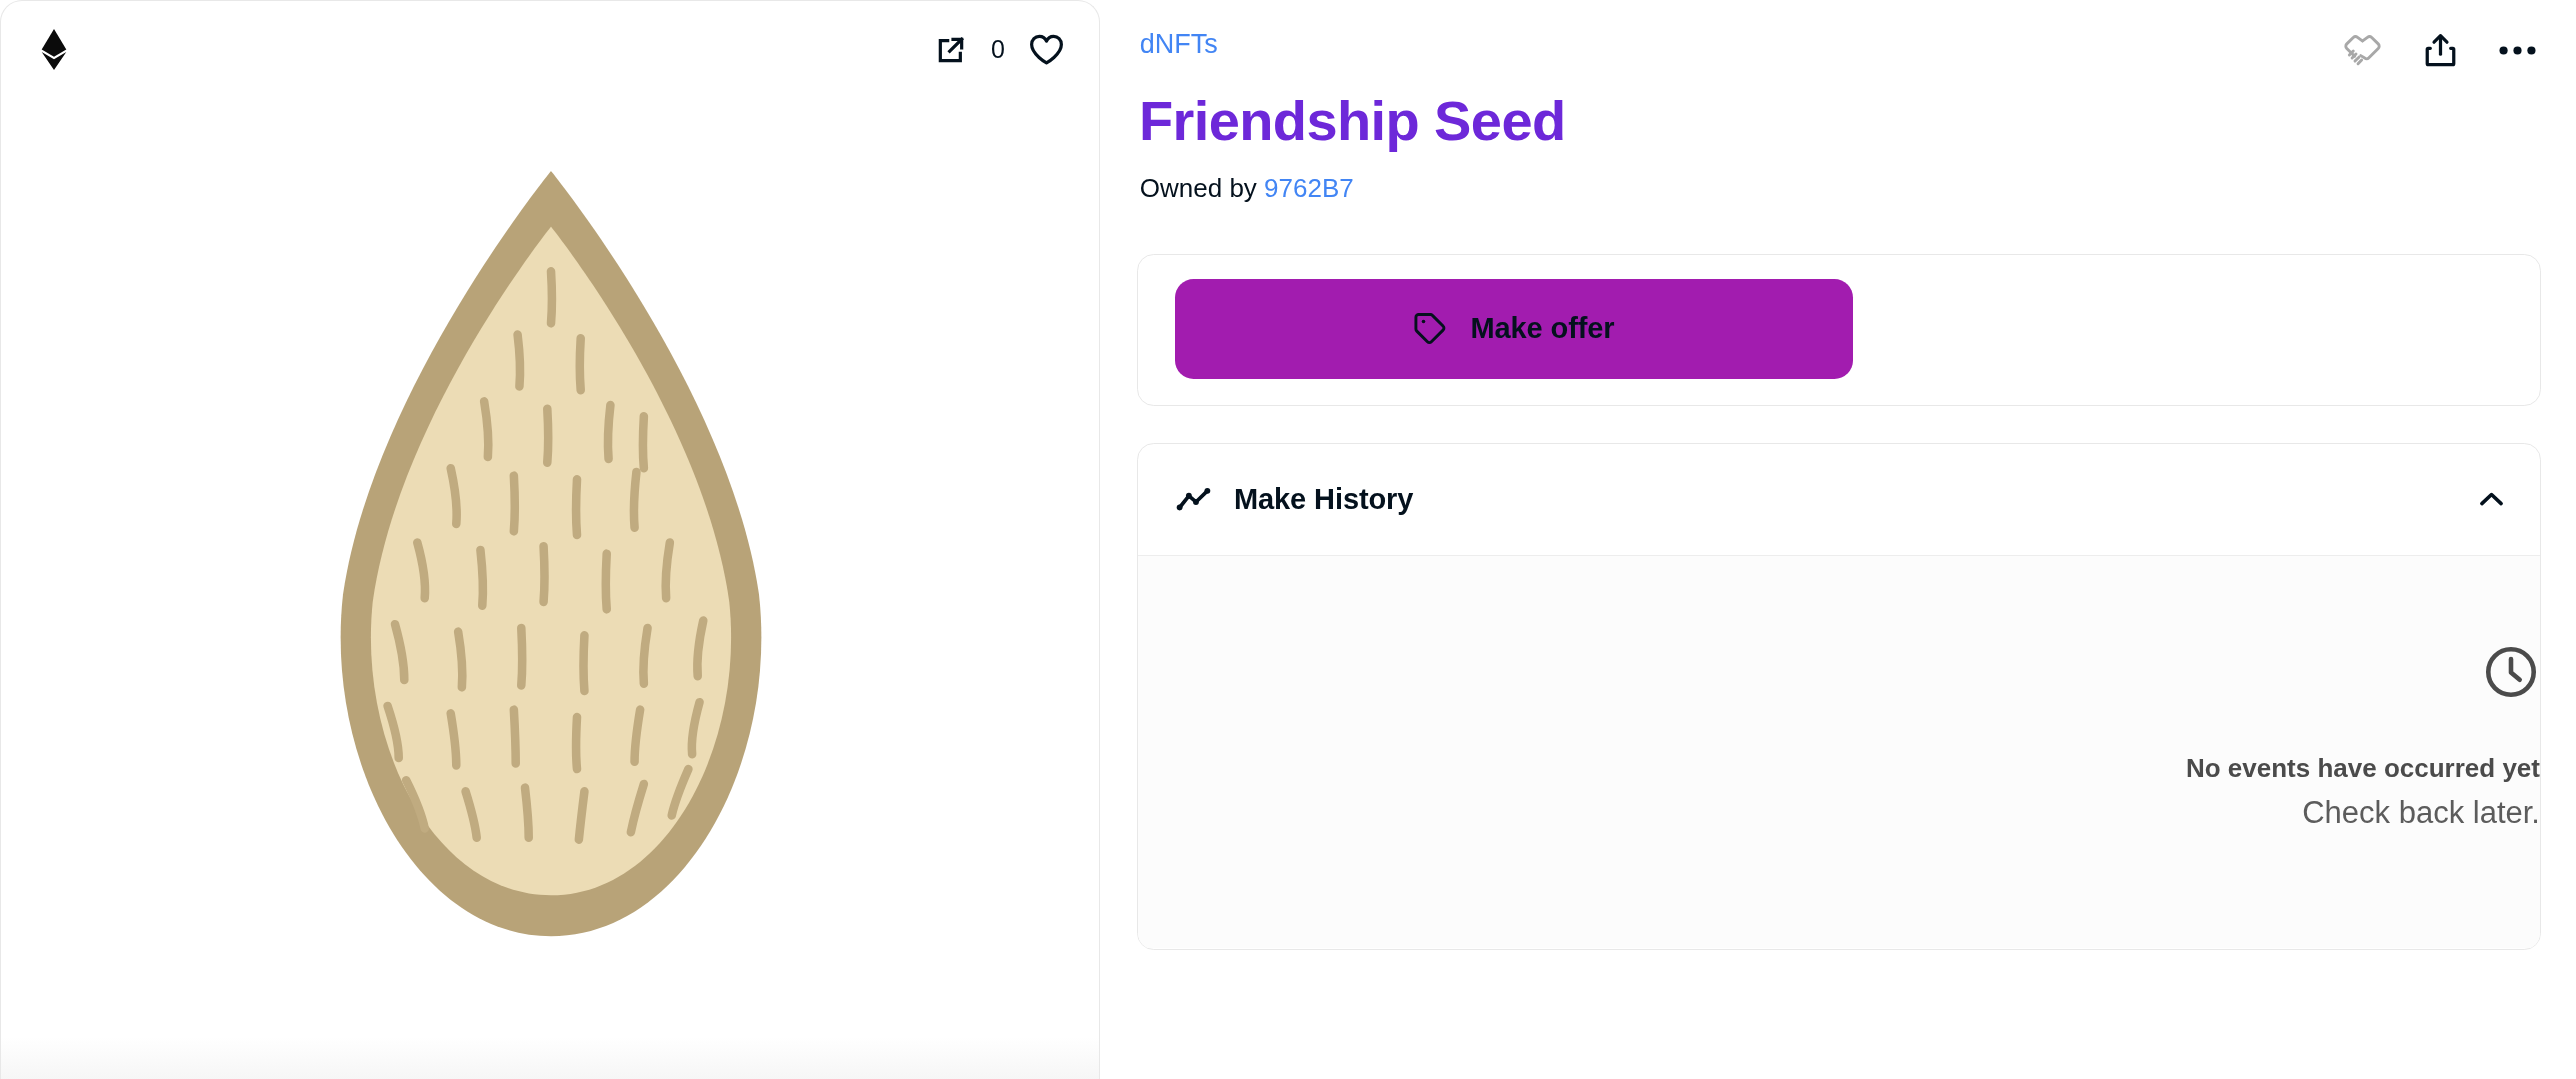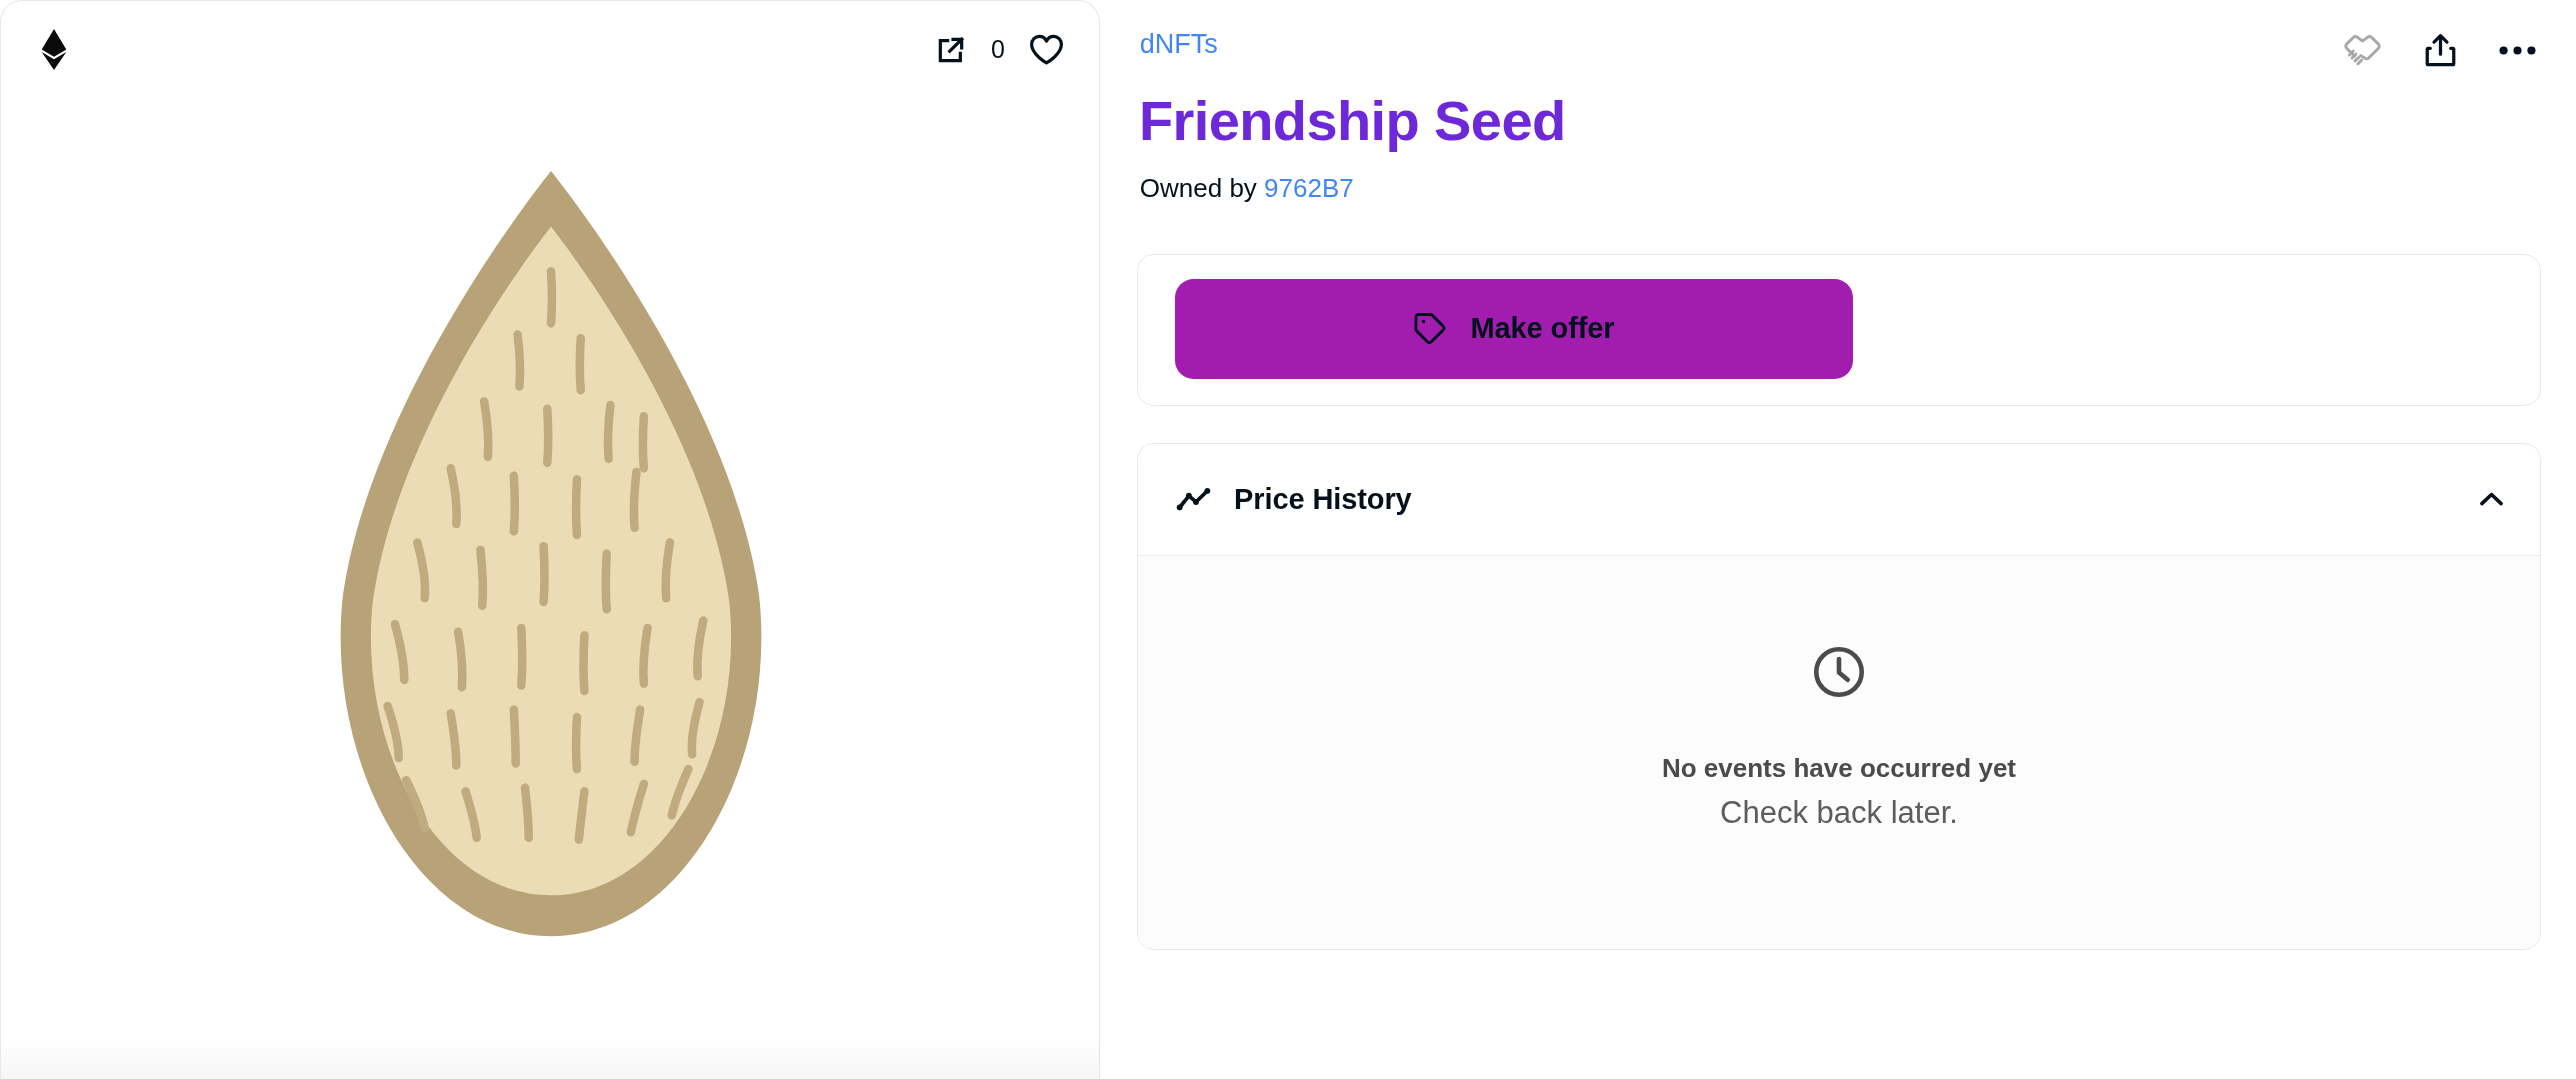--- a/index.html
+++ b/index.html
@@ -217,21 +217,21 @@
     margin-left: auto;
     display: flex;
     align-items: center;
     justify-content: center;
   }
 
   .history-body {
     height: calc(100% - 113px);
     display: flex;
     flex-direction: column;
-    align-items: center;
+    align-items: flex-end;
     justify-content: center;
     background: #fcfcfc;
     padding-bottom: 27px;
   }
 
   .empty-icon { margin-bottom: 48px; }
 
   .empty-title {
     font-size: 26px;
     font-weight: 700;
@@ -405,21 +405,21 @@
       <div class="history-header">
         <span style="display:flex;align-items:center;">
           <svg width="37" height="37" viewBox="0 0 24 24" fill="none" stroke="#04111d" stroke-width="2.4" stroke-linecap="round" stroke-linejoin="round">
             <path d="M3 17.2 L9 9.6 L13.6 13.6 L21 6.4"></path>
             <circle cx="3" cy="17.2" r="1.9" fill="#04111d" stroke="none"></circle>
             <circle cx="9" cy="9.6" r="1.9" fill="#04111d" stroke="none"></circle>
             <circle cx="13.6" cy="13.6" r="1.9" fill="#04111d" stroke="none"></circle>
             <circle cx="21" cy="6.4" r="1.9" fill="#04111d" stroke="none"></circle>
           </svg>
         </span>
-        <span class="history-title">Price History</span>
+        <span class="history-title">Make History</span>
         <span class="history-chevron">
           <svg width="33" height="33" viewBox="0 0 24 24" fill="none" stroke="#04111d" stroke-width="2.6" stroke-linecap="round" stroke-linejoin="round">
             <path d="M5 15 L12 8.4 L19 15"></path>
           </svg>
         </span>
       </div>
 
       <div class="history-body">
         <span class="empty-icon">
           <svg width="58" height="58" viewBox="0 0 24 24" fill="none" stroke="#4b4b4b" stroke-width="1.9" stroke-linecap="round" stroke-linejoin="round">

